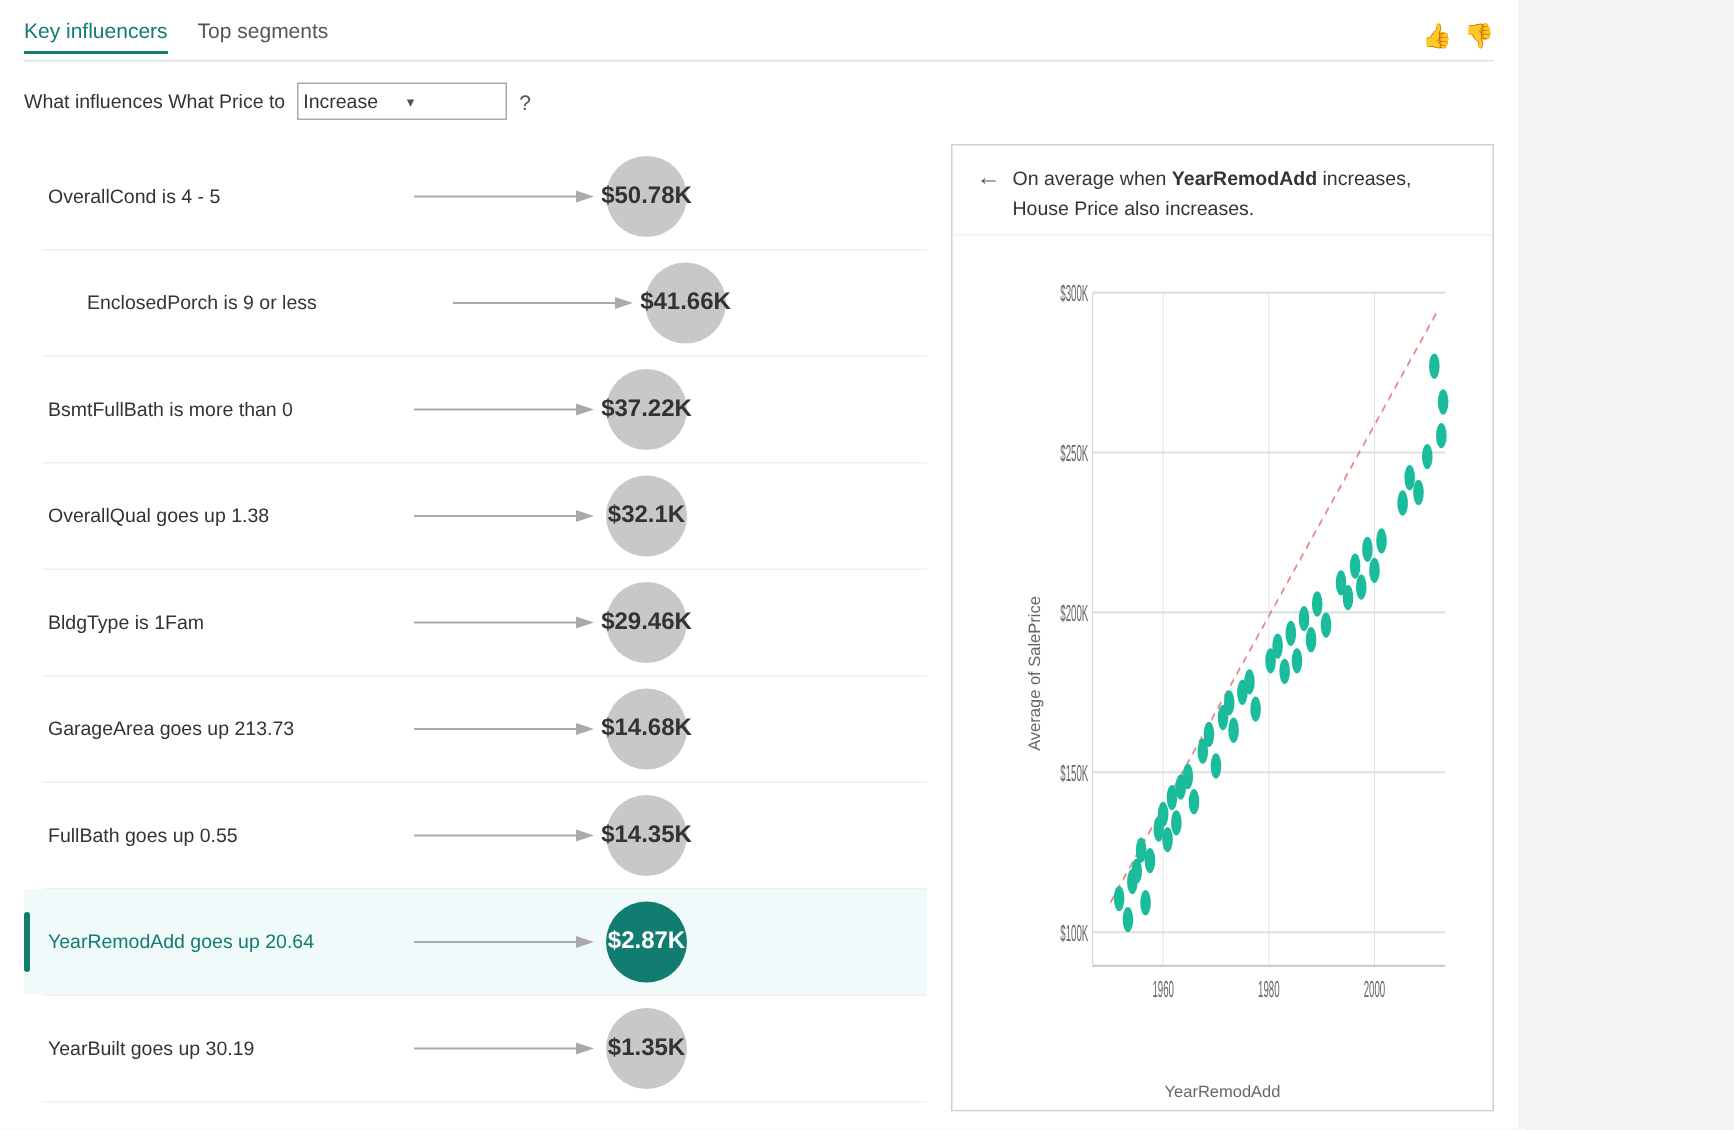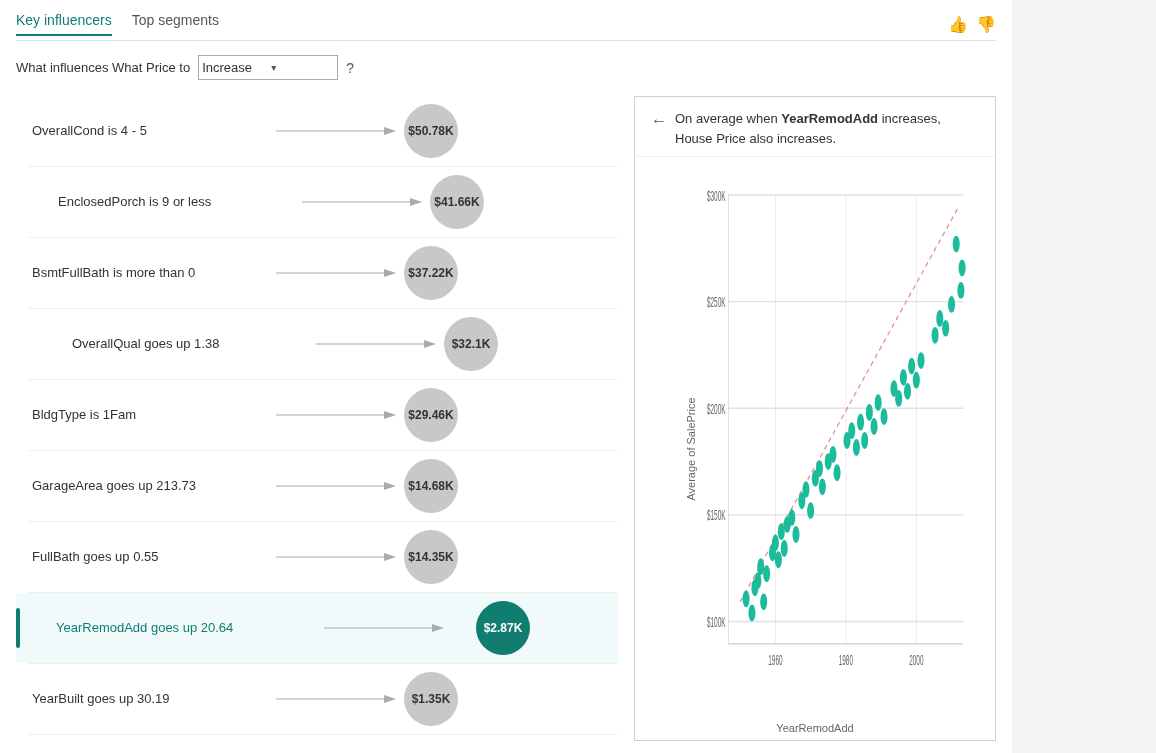--- a/index.html
+++ b/index.html
@@ -23,27 +23,27 @@
     .chevron { font-size: 10px; color: #555; }
     .help-icon { font-size: 14px; color: #555; cursor: pointer; }
 
     
     .main-content { display: flex; flex: 1; gap: 0; overflow: hidden; }
 
     
     .left-panel { width: 610px; flex-shrink: 0; overflow-y: auto; padding-right: 8px; }
 
     .influencer-item { display: flex; align-items: center; padding: 8px 0; min-height: 60px; }
-    .influencer-item.selected { background: #f0fafa; gap: 24px; }
+    .influencer-item.selected { background: #f0fafa; }
     .selected-indicator { width: 4px; height: 40px; background: #117c70; margin-right: 8px; border-radius: 2px; }
     .influencer-label { flex: 1; color: #117c70; font-size: 13px; padding-left: 4px; line-height: 1.4; }
     .influencer-label.normal { color: #333; }
     .line-arrow { flex: 0 0 auto; display: flex; align-items: center; margin: 0 8px; }
     .line-arrow svg { display: block; }
-    .bubble { width: 54px; height: 54px; border-radius: 50%; background: #c8c8c8; display: flex; align-items: center; justify-content: center; font-size: 12px; font-weight: 600; color: #333; flex-shrink: 0; }
+    .bubble { width: 54px; height: 54px; border-radius: 50%; background: #c8c8c8; display: flex; align-items: center; justify-content: center; font-size: 16px; font-weight: 600; color: #333; flex-shrink: 0; }
     .bubble.selected { background: #117c70; color: #fff; }
 
     
     .right-panel { flex: 1; border: 1px solid #d0d0d0; background: #fff; margin-left: 8px; display: flex; flex-direction: column; overflow: hidden; }
 
     .chart-header { display: flex; align-items: flex-start; padding: 12px 16px 8px; gap: 8px; border-bottom: 1px solid #f0f0f0; }
     .back-arrow { font-size: 16px; color: #555; cursor: pointer; margin-top: 1px; }
     .chart-title { font-size: 13px; color: #333; line-height: 1.5; }
 
     .chart-area { flex: 1; position: relative; padding: 10px 10px 30px 60px; }
@@ -118,21 +118,21 @@
             <svg width="120" height="16" viewBox="0 0 120 16">
               <line x1="0" y1="8" x2="108" y2="8" stroke="#aaa" stroke-width="1.2"></line>
               <polygon points="108,4 120,8 108,12" fill="#aaa"></polygon>
             </svg>
           </div>
           <div class="bubble">$37.22K</div>
         </div>
         <div style="border-bottom: 1px solid rgb(240, 240, 240); margin-left: 12px;"></div>
         <div class="influencer-item">
           <div style="width: 12px;"></div>
-          <div class="influencer-label normal" style="min-width: 200px; max-width: 240px; margin-left: 40px;">OverallQual goes up 1.38</div>
+          <div class="influencer-label normal" style="min-width: 200px; max-width: 240px;">OverallQual goes up 1.38</div>
           <div class="line-arrow">
             <svg width="120" height="16" viewBox="0 0 120 16">
               <line x1="0" y1="8" x2="108" y2="8" stroke="#aaa" stroke-width="1.2"></line>
               <polygon points="108,4 120,8 108,12" fill="#aaa"></polygon>
             </svg>
           </div>
           <div class="bubble">$32.1K</div>
         </div>
         <div style="border-bottom: 1px solid rgb(240, 240, 240); margin-left: 12px;"></div>
         <div class="influencer-item">

